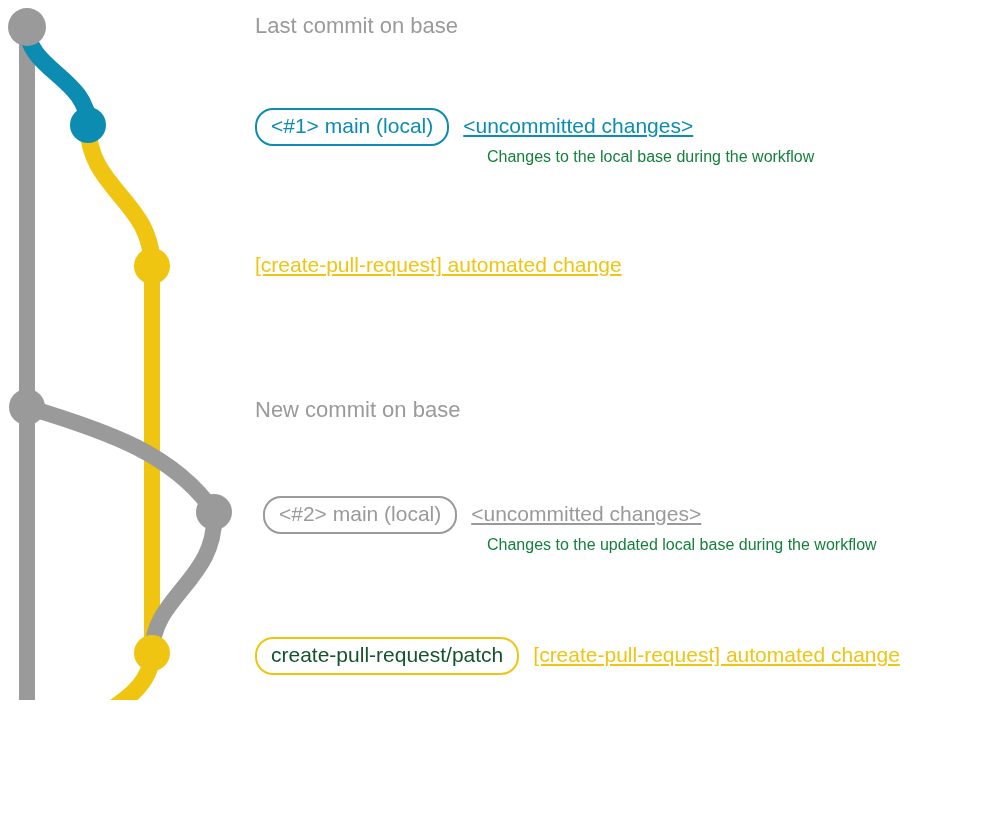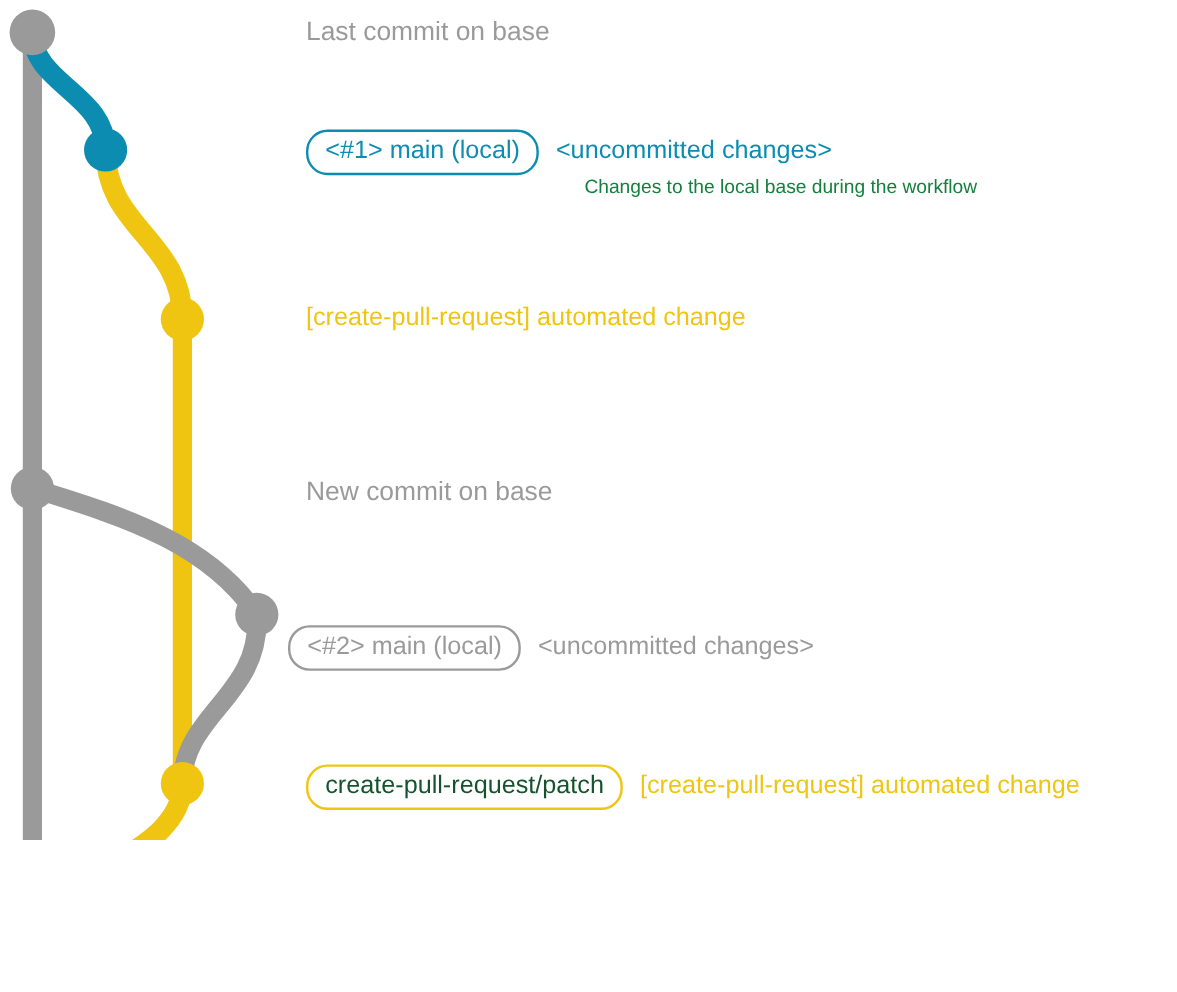--- a/index.html
+++ b/index.html
@@ -43,20 +43,21 @@
   }
   .tag.blue   { border-color: #0c8cb0; color: #0c8cb0; }
   .tag.yellow { border-color: #efc512; color: #14532d; }
   .tag.gray   { border-color: #9a9a9a; color: #9a9a9a; }
 
   .subject {
     font-size: 21px;
     line-height: 24px;
     white-space: nowrap;
     font-family: "Liberation Sans", sans-serif;
+    text-decoration: underline;
   }
   .subject.blue   { color: #0c8cb0; }
   .subject.yellow { color: #efc512; }
   .subject.gray   { color: #9a9a9a; }
 
   .heading {
     position: absolute;
     font-size: 22px;
     line-height: 24px;
     color: #9a9a9a;
@@ -110,25 +111,26 @@
     <span class="subject blue">&lt;uncommitted changes&gt;</span>
   </div>
   <div class="body-note" style="left:487px; top:146px;">Changes to the local base during the workflow</div>
 
   <div class="row" style="left:255px; top:253px;">
     <span class="subject yellow">[create-pull-request] automated change</span>
   </div>
 
   <div class="heading" style="left:255px; top:398px;">New commit on base</div>
 
-  <div class="row" style="left:240px; top:496px;margin-top:25px;">
+  <div class="row" style="left:263px; top:496px;">
     <span class="tag gray">&lt;#2&gt; main (local)</span>
     <span class="tag-gap"></span>
     <span class="subject gray">&lt;uncommitted changes&gt;</span>
   </div>
+  <div class="body-note" style="left:487px; top:534px;">Changes to the updated local base during the workflow</div>
 
   <div class="row" style="left:255px; top:637px;">
     <span class="tag yellow">create-pull-request/patch</span>
     <span class="tag-gap"></span>
     <span class="subject yellow">[create-pull-request] automated change</span>
   </div>
 
   <div class="row" style="left:255px; top:780px;flex-direction:column;">
     <span class="tag gray">main</span>
     <span class="tag-gap"></span>

